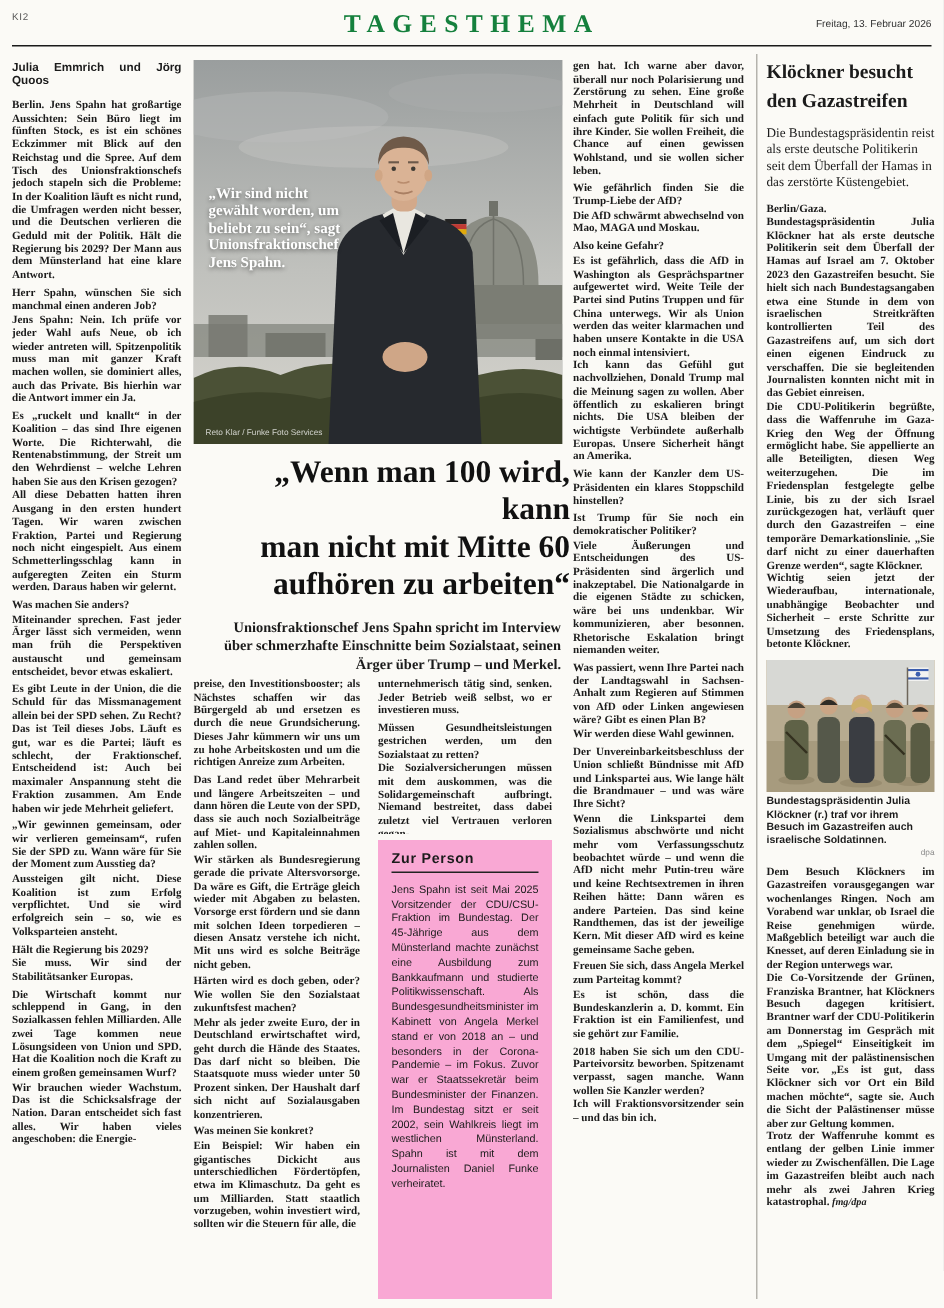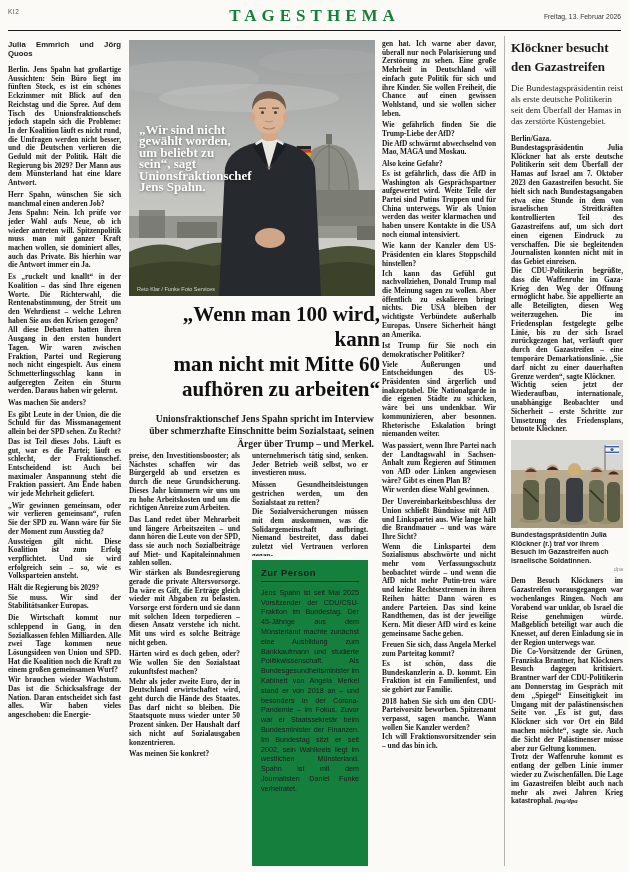--- a/index.html
+++ b/index.html
@@ -20,30 +20,30 @@
   .col2{left:129px;top:452px;width:111px;height:414px;}
   .col3{left:252px;top:452px;width:116px;height:104px;}
   .col4{left:382px;top:40px;width:114px;height:826px;}
   .blk{margin:0;font-weight:bold;}
   .blk.q{font-weight:700;margin:3px 0 1px;}
   .byline{font-family:"Liberation Sans",sans-serif;font-weight:700;font-size:7.8px;
           margin:0 0 8px;line-height:9px;}
   
   .photo-spahn{position:absolute;left:129px;top:40px;width:246px;height:256px;margin:0;
                overflow:hidden;background:#b9bab6;}
-  .photo-quote{position:absolute;left:10px;top:84px;width:100px;color:#fff;font-size:13px;
+  .photo-quote{position:absolute;left:10px;top:84px;width:100px;color:#fff;font-size:10px;
                line-height:11.4px;font-weight:700;text-shadow:0 1px 3px rgba(0,0,0,.45);z-index:2;}
   .photo-credit{position:absolute;left:8px;bottom:4px;color:rgba(255,255,255,.75);
                 font-family:"Liberation Sans",sans-serif;font-size:5.5px;z-index:2;}
   
   .hl-block{position:absolute;left:134px;top:302px;width:246px;text-align:right;}
   .hl-block h2{margin:0;font-size:21px;line-height:25px;font-weight:700;color:#111;}
   .deck{font-size:9.6px;line-height:12.4px;font-weight:700;margin:11px 6px 0;}
   
-  .zur-person{position:absolute;left:252px;top:560px;width:116px;height:306px;background:#15803d;
+  .zur-person{position:absolute;left:252px;top:560px;width:116px;height:306px;background:#f9a8d4;
               box-sizing:border-box;padding:8px 9px;font-family:"Liberation Sans",sans-serif;
               font-size:7.2px;line-height:9.8px;text-align:justify;overflow:hidden;}
   .zur-person h3{margin:0 0 6px;font-size:9.5px;letter-spacing:.5px;border-bottom:1px solid #222;
                  padding-bottom:3px;}
   .zur-person p{margin:0;}
   
   .vrule{position:absolute;left:504px;top:36px;width:1px;height:830px;background:#b5b3ad;}
   .sidebar{position:absolute;left:511px;top:38px;width:112px;}
   .sidebar h2{margin:0 0 7px;font-size:13px;line-height:19px;font-weight:700;}
   .sdeck{font-size:8.8px;line-height:11px;font-weight:400;margin:0 0 8px;}
@@ -67,22 +67,23 @@
 
   <div class="col col1">
     <div class="byline">Julia Emmrich und Jörg Quoos</div>
     <div>
         <p class="blk a"><b>Berlin. </b>Jens Spahn hat großartige Aussichten: Sein Büro liegt im fünften Stock, es ist ein schönes Eckzimmer mit Blick auf den Reichstag und die Spree. Auf dem Tisch des Unionsfraktionschefs jedoch stapeln sich die Probleme: In der Koalition läuft es nicht rund, die Umfragen werden nicht besser, und die Deutschen verlieren die Geduld mit der Politik. Hält die Regierung bis 2029? Der Mann aus dem Münsterland hat eine klare Antwort.</p>
         <p class="blk q">Herr Spahn, wünschen Sie sich manchmal einen anderen Job?</p>
         <p class="blk a"><b>Jens Spahn: </b>Nein. Ich prüfe vor jeder Wahl aufs Neue, ob ich wieder antreten will. Spitzenpolitik muss man mit ganzer Kraft machen wollen, sie dominiert alles, auch das Private. Bis hierhin war die Antwort immer ein Ja.</p>
         <p class="blk q">Es „ruckelt und knallt“ in der Koalition – das sind Ihre eigenen Worte. Die Richterwahl, die Rentenabstimmung, der Streit um den Wehrdienst – welche Lehren haben Sie aus den Krisen gezogen?</p>
         <p class="blk a">All diese Debatten hatten ihren Ausgang in den ersten hundert Tagen. Wir waren zwischen Fraktion, Partei und Regierung noch nicht eingespielt. Aus einem Schmetterlingsschlag kann in aufgeregten Zeiten ein Sturm werden. Daraus haben wir gelernt.</p>
         <p class="blk q">Was machen Sie anders?</p>
+        <p class="blk a">Miteinander sprechen. Fast jeder Ärger lässt sich vermeiden, wenn man früh die Perspektiven austauscht und gemeinsam entscheidet, bevor etwas eskaliert.</p>
         <p class="blk q">Es gibt Leute in der Union, die die Schuld für das Missmanagement allein bei der SPD sehen. Zu Recht?</p>
-        <p class="blk a">Das ist Teil dieses Jobs. Läuft es gut, war es die Partei; läuft es schlecht, der Fraktionschef. Entscheidend ist: Auch bei maximaler Anspannung steht die Fraktion passiert. Am Ende haben wir jede Mehrheit geliefert.</p>
+        <p class="blk a">Das ist Teil dieses Jobs. Läuft es gut, war es die Partei; läuft es schlecht, der Fraktionschef. Entscheidend ist: Auch bei maximaler Anspannung steht die Fraktion zusammen. Am Ende haben wir jede Mehrheit geliefert.</p>
         <p class="blk q">„Wir gewinnen gemeinsam, oder wir verlieren gemeinsam“, rufen Sie der SPD zu. Wann wäre für Sie der Moment zum Ausstieg da?</p>
         <p class="blk a">Aussteigen gilt nicht. Diese Koalition ist zum Erfolg verpflichtet. Und sie wird erfolgreich sein – so, wie es Volksparteien ansteht.</p>
         <p class="blk q">Hält die Regierung bis 2029?</p>
         <p class="blk a">Sie muss. Wir sind der Stabilitätsanker Europas.</p>
         <p class="blk q">Die Wirtschaft kommt nur schleppend in Gang, in den Sozialkassen fehlen Milliarden. Alle zwei Tage kommen neue Lösungsideen von Union und SPD. Hat die Koalition noch die Kraft zu einem großen gemeinsamen Wurf?</p>
         <p class="blk a">Wir brauchen wieder Wachstum. Das ist die Schicksalsfrage der Nation. Daran entscheidet sich fast alles. Wir haben vieles angeschoben: die Energie-</p>
       </div>
   </div>
 
   <figure class="photo-spahn">
@@ -156,34 +157,35 @@
     <p class="deck">Unionsfraktionschef Jens Spahn spricht im Interview über schmerzhafte Einschnitte beim Sozialstaat, seinen Ärger über Trump – und Merkel.</p>
   </div>
 
   <div class="col col2">
       <p class="blk a">preise, den Investitionsbooster; als Nächstes schaffen wir das Bürgergeld ab und ersetzen es durch die neue Grundsicherung. Dieses Jahr kümmern wir uns um zu hohe Arbeitskosten und um die richtigen Anreize zum Arbeiten.</p>
       <p class="blk q">Das Land redet über Mehrarbeit und längere Arbeitszeiten – und dann hören die Leute von der SPD, dass sie auch noch Sozialbeiträge auf Miet- und Kapitaleinnahmen zahlen sollen.</p>
       <p class="blk a">Wir stärken als Bundesregierung gerade die private Altersvorsorge. Da wäre es Gift, die Erträge gleich wieder mit Abgaben zu belasten. Vorsorge erst fördern und sie dann mit solchen Ideen torpedieren – diesen Ansatz verstehe ich nicht. Mit uns wird es solche Beiträge nicht geben.</p>
       <p class="blk q">Härten wird es doch geben, oder? Wie wollen Sie den Sozialstaat zukunftsfest machen?</p>
       <p class="blk a">Mehr als jeder zweite Euro, der in Deutschland erwirtschaftet wird, geht durch die Hände des Staates. Das darf nicht so bleiben. Die Staatsquote muss wieder unter 50 Prozent sinken. Der Haushalt darf sich nicht auf Sozialausgaben konzentrieren.</p>
       <p class="blk q">Was meinen Sie konkret?</p>
+      <p class="blk a">Ein Beispiel: Wir haben ein gigantisches Dickicht aus unterschiedlichen Fördertöpfen, etwa im Klimaschutz. Da geht es um Milliarden. Statt staatlich vorzugeben, wohin investiert wird, sollten wir die Steuern für alle, die</p>
     </div>
   <div class="col col3">
       <p class="blk a">unternehmerisch tätig sind, senken. Jeder Betrieb weiß selbst, wo er investieren muss.</p>
       <p class="blk q">Müssen Gesundheitsleistungen gestrichen werden, um den Sozialstaat zu retten?</p>
       <p class="blk a">Die Sozialversicherungen müssen mit dem auskommen, was die Solidargemeinschaft aufbringt. Niemand bestreitet, dass dabei zuletzt viel Vertrauen verloren gegan-</p>
     </div>
   <div class="col col4">
       <p class="blk a">gen hat. Ich warne aber davor, überall nur noch Polarisierung und Zerstörung zu sehen. Eine große Mehrheit in Deutschland will einfach gute Politik für sich und ihre Kinder. Sie wollen Freiheit, die Chance auf einen gewissen Wohlstand, und sie wollen sicher leben.</p>
       <p class="blk q">Wie gefährlich finden Sie die Trump-Liebe der AfD?</p>
       <p class="blk a">Die AfD schwärmt abwechselnd von Mao, MAGA und Moskau.</p>
       <p class="blk q">Also keine Gefahr?</p>
       <p class="blk a">Es ist gefährlich, dass die AfD in Washington als Gesprächspartner aufgewertet wird. Weite Teile der Partei sind Putins Truppen und für China unterwegs. Wir als Union werden das weiter klarmachen und haben unsere Kontakte in die USA noch einmal intensiviert.</p>
+      <p class="blk a">Ich kann das Gefühl gut nachvollziehen, Donald Trump mal die Meinung sagen zu wollen. Aber öffentlich zu eskalieren bringt nichts. Die USA bleiben der wichtigste Verbündete außerhalb Europas. Unsere Sicherheit hängt an Amerika.</p>
       <p class="blk q">Wie kann der Kanzler dem US-Präsidenten ein klares Stoppschild hinstellen?</p>
-      <p class="blk a">Ich kann das Gefühl gut nachvollziehen, Donald Trump mal die Meinung sagen zu wollen. Aber öffentlich zu eskalieren bringt nichts. Die USA bleiben der wichtigste Verbündete außerhalb Europas. Unsere Sicherheit hängt an Amerika.</p>
       <p class="blk q">Ist Trump für Sie noch ein demokratischer Politiker?</p>
       <p class="blk a">Viele Äußerungen und Entscheidungen des US-Präsidenten sind ärgerlich und inakzeptabel. Die Nationalgarde in die eigenen Städte zu schicken, wäre bei uns undenkbar. Wir kommunizieren, aber besonnen. Rhetorische Eskalation bringt niemanden weiter.</p>
       <p class="blk q">Was passiert, wenn Ihre Partei nach der Landtagswahl in Sachsen-Anhalt zum Regieren auf Stimmen von AfD oder Linken angewiesen wäre? Gibt es einen Plan B?</p>
       <p class="blk a">Wir werden diese Wahl gewinnen.</p>
       <p class="blk q">Der Unvereinbarkeitsbeschluss der Union schließt Bündnisse mit AfD und Linkspartei aus. Wie lange hält die Brandmauer – und was wäre Ihre Sicht?</p>
       <p class="blk a">Wenn die Linkspartei dem Sozialismus abschwörte und nicht mehr vom Verfassungsschutz beobachtet würde – und wenn die AfD nicht mehr Putin-treu wäre und keine Rechtsextremen in ihren Reihen hätte: Dann wären es andere Parteien. Das sind keine Randthemen, das ist der jeweilige Kern. Mit dieser AfD wird es keine gemeinsame Sache geben.</p>
       <p class="blk q">Freuen Sie sich, dass Angela Merkel zum Parteitag kommt?</p>
       <p class="blk a">Es ist schön, dass die Bundeskanzlerin a. D. kommt. Ein Fraktion ist ein Familienfest, und sie gehört zur Familie.</p>
       <p class="blk q">2018 haben Sie sich um den CDU-Parteivorsitz beworben. Spitzenamt verpasst, sagen manche. Wann wollen Sie Kanzler werden?</p>
       <p class="blk a">Ich will Fraktionsvorsitzender sein – und das bin ich.</p>

